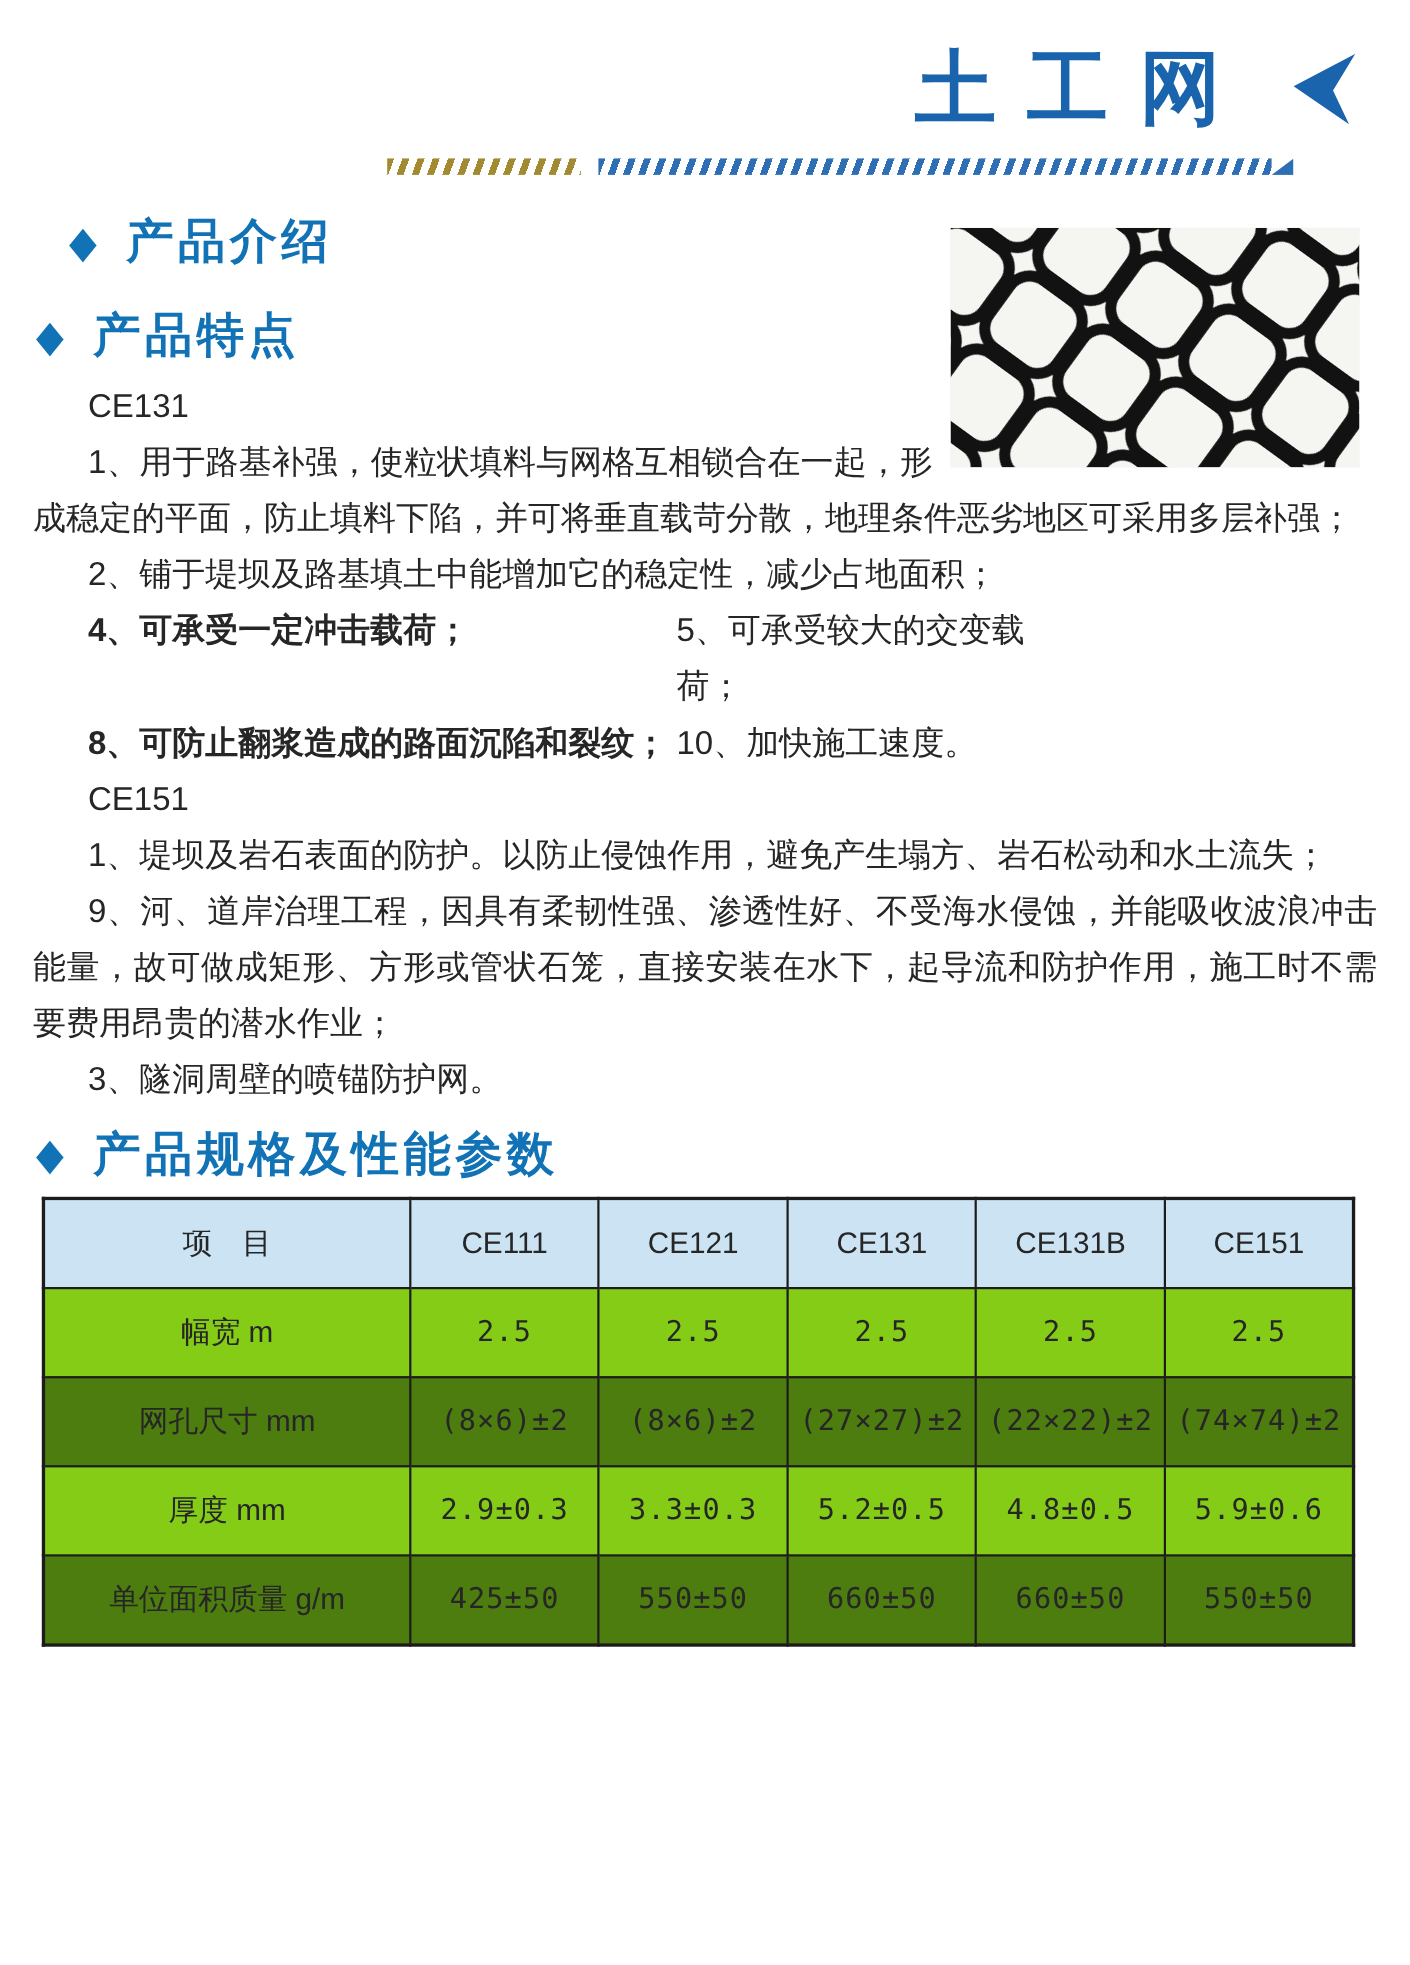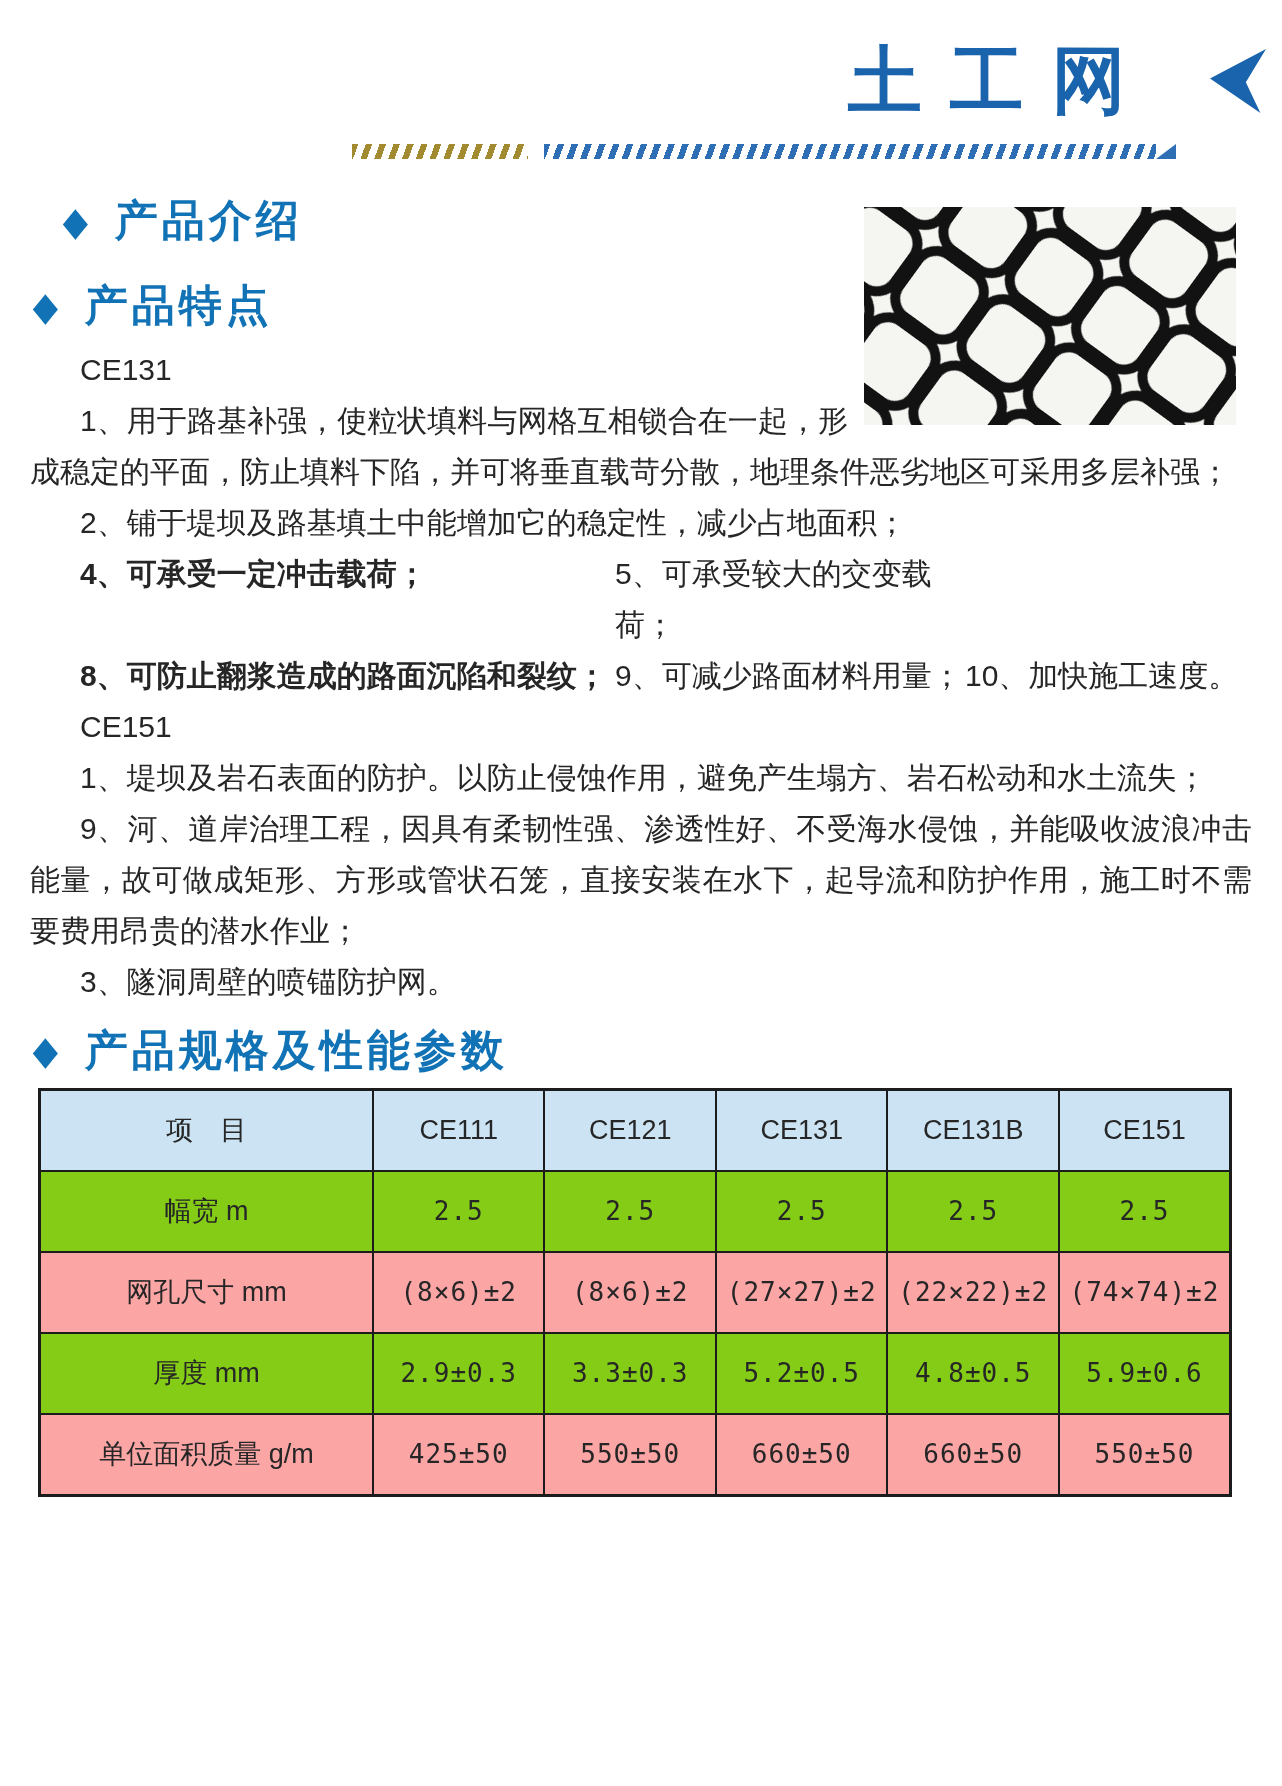--- a/index.html
+++ b/index.html
@@ -5,22 +5,22 @@
   html,body{margin:0;padding:0;}
   body{
     width:1282px;height:1786px;overflow:hidden;background:#ffffff;
     font-family:"Liberation Sans",sans-serif;color:#262626;
     -webkit-font-smoothing:antialiased;
   }
   .page{position:relative;width:1282px;height:1786px;}
 
   
   .title-row{
-    margin-top:44px;padding-right:16px;text-align:right;
-    display:flex;justify-content:flex-end;align-items:center;gap:56px;
+    margin-top:44px;padding-right:50px;text-align:right;
+    display:flex;justify-content:flex-end;align-items:center;gap:38px;
   }
   .page-title{
     font-size:74px;font-weight:bold;color:#1a64ad;letter-spacing:0.38em;
     line-height:1;margin:0;font-family:"Liberation Serif",serif;
   }
   .title-arrow{
     display:inline-block;width:56px;height:64px;background:#1a64ad;
     clip-path:polygon(0 46%,100% 0,64% 52%,90% 100%);
     flex:0 0 auto;
   }
@@ -76,21 +76,21 @@
   table.spec th,table.spec td{
     border:2px solid #1c1c1c;text-align:center;vertical-align:middle;
     height:47px;padding:16px 4px;font-weight:normal;
   }
   table.spec{border:3px solid #1c1c1c;}
   table.spec col.item{width:28%;}
   table.spec col.v{width:14.4%;}
   table.spec th{background:#cbe3f3;font-size:27px;}
   table.spec td.label{font-size:27px;}
   table.spec td.val{font-size:26px;font-family:"DejaVu Sans Mono",monospace;letter-spacing:1px;}
-  table.spec tr.blue td{background:#fca5a5;text-align:center;}
+  table.spec tr.blue td{background:#4d7c0f;text-align:center;}
   table.spec tr.white td{background:#84cc16;}
 </style>
 </head>
 <body>
 
 <div class="page">
 
   <div class="title-row">
     <h1 class="page-title">土工网</h1>
     <span class="title-arrow"></span>
@@ -128,21 +128,20 @@
   <div class="features">
     <p class="ind">CE131</p>
     <p class="ind just">1、用于路基补强，使粒状填料与网格互相锁合在一起，形成稳定的平面，防止填料下陷，并可将垂直载苛分散，地理条件恶劣地区可采用多层补强；</p>
     <p class="ind">2、铺于堤坝及路基填土中能增加它的稳定性，减少占地面积；</p>
     <div class="cols">
       <span class="c1">4、可承受一定冲击载荷；</span>
       <span class="c2">5、可承受较大的交变载荷；</span>
     </div>
     <div class="cols">
       <span class="c1">8、可防止翻浆造成的路面沉陷和裂纹；</span>
-      <span class="c2">9、可减少路面材料用量；</span>
       <span class="c3">10、加快施工速度。</span>
     </div>
     <p class="ind">CE151</p>
     <p class="ind">1、堤坝及岩石表面的防护。以防止侵蚀作用，避免产生塌方、岩石松动和水土流失；</p>
     <p class="ind just">9、河、道岸治理工程，因具有柔韧性强、渗透性好、不受海水侵蚀，并能吸收波浪冲击能量，故可做成矩形、方形或管状石笼，直接安装在水下，起导流和防护作用，施工时不需要费用昂贵的潜水作业；</p>
     <p class="ind">3、隧洞周壁的喷锚防护网。</p>
   </div>
 
   <div class="sec-head specs-head">
     <span class="diamond">◆</span>

